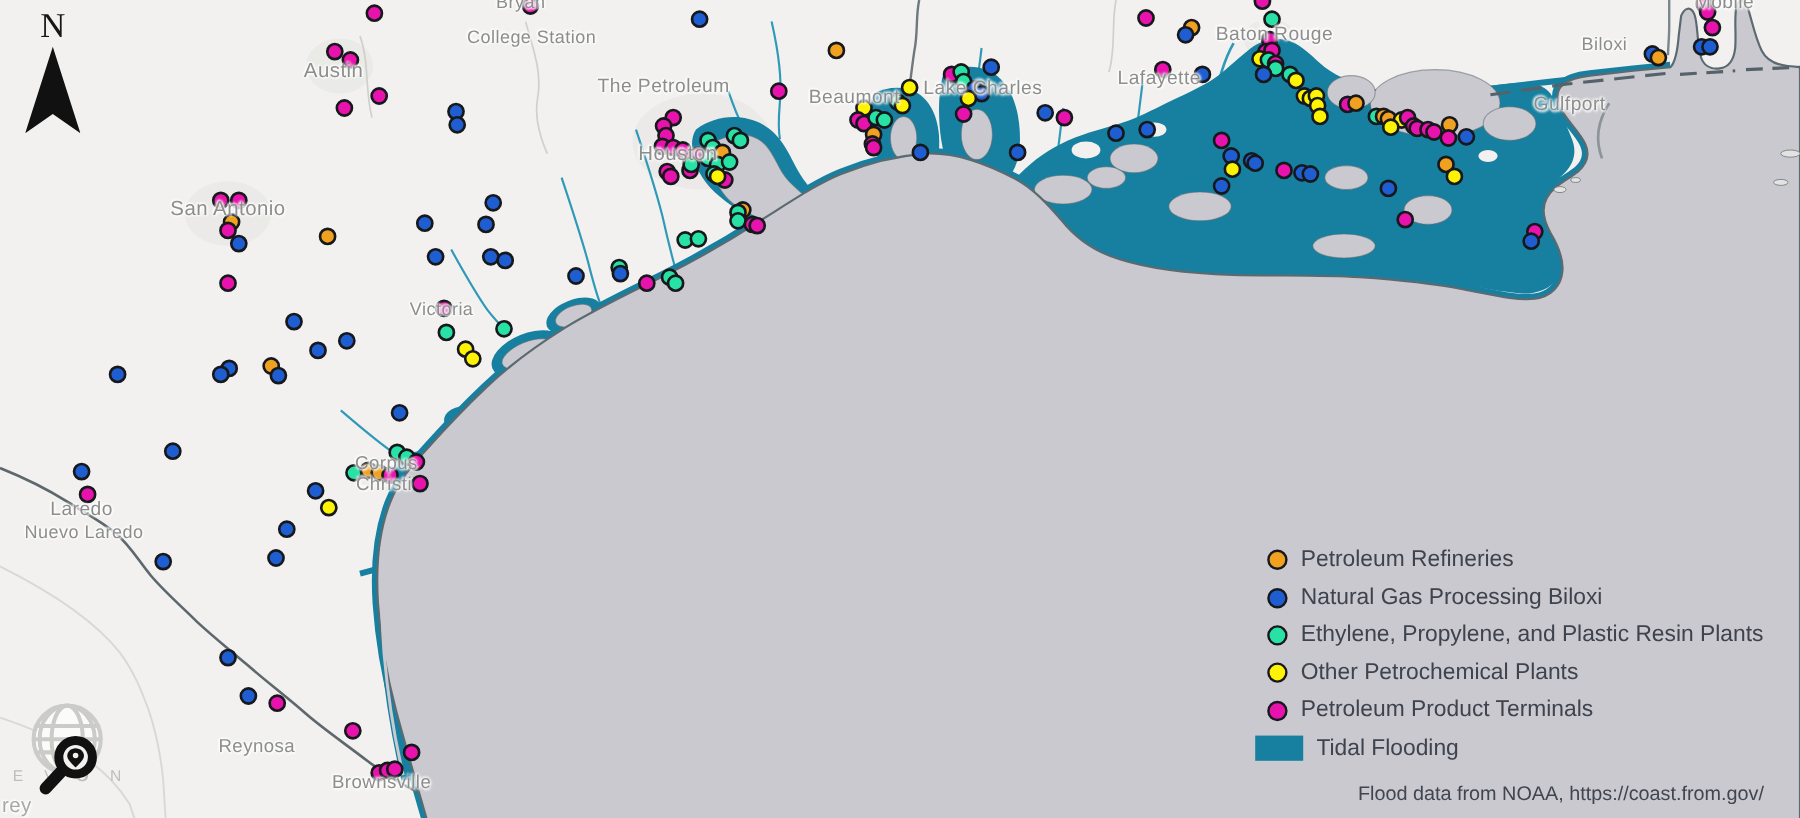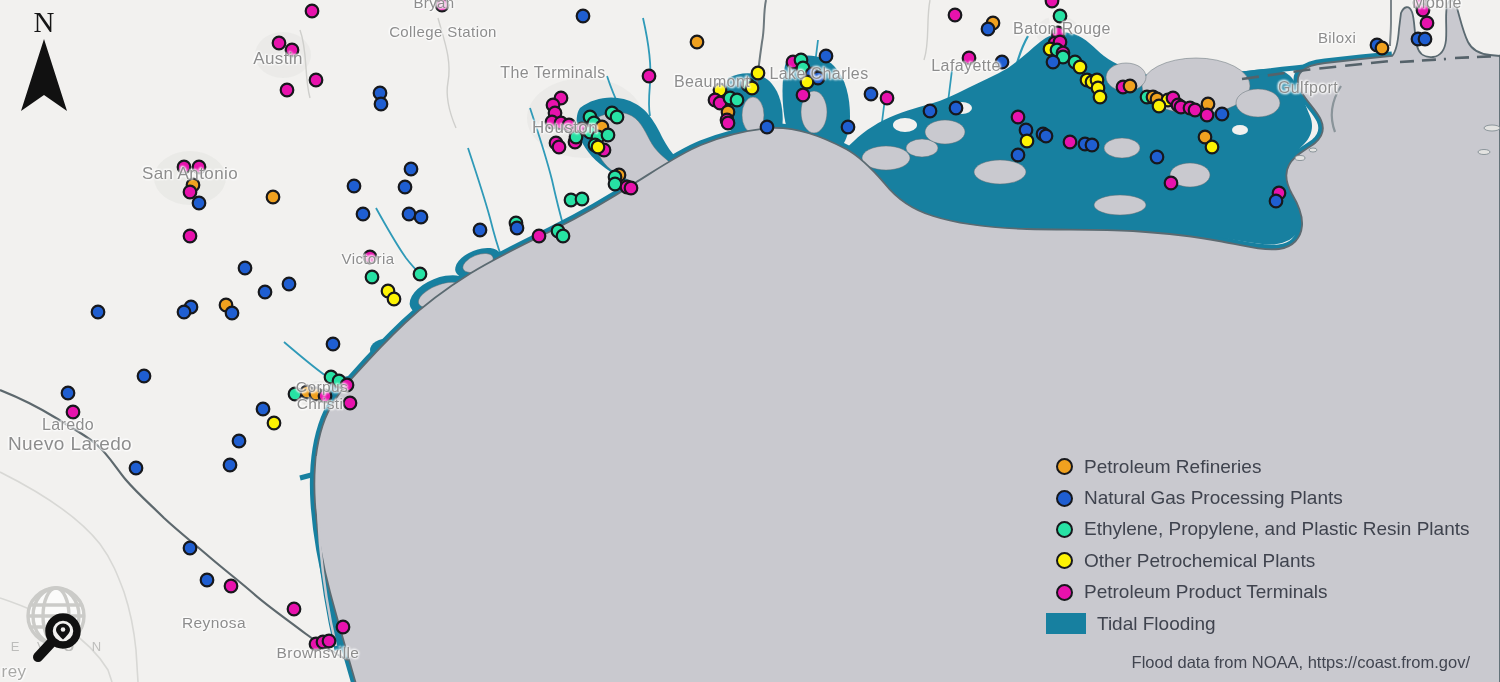--- a/index.html
+++ b/index.html
@@ -332,33 +332,33 @@
         <circle cx="1427" cy="23" r="6.3" fill="#e812ad" class="dot"></circle>
         <circle cx="1418" cy="39" r="6.3" fill="#1f5ed1" class="dot"></circle>
         <circle cx="1425" cy="39" r="6.3" fill="#1f5ed1" class="dot"></circle>
       </g>
   </svg>
 
   <div id="city-labels">
       <div class="city" style="left: 278px; top: 59px; font-size: 17px;">Austin</div>
       <div class="city" style="left: 434px; top: 2px; font-size: 15px;">Bryan</div>
       <div class="city" style="left: 443px; top: 15px; font-size: 15px; margin-top: 16px;">College Station</div>
-      <div class="city" style="left: 553px; top: 73px; font-size: 16px;">The Terminals</div>
+      <div class="city" style="left: 553px; top: 73px; font-size: 16px;">The Petroleum</div>
       <div class="city" style="left: 565px; top: 128px; font-size: 17px;">Houston</div>
       <div class="city" style="left: 190px; top: 174px; font-size: 17px;">San Antonio</div>
       <div class="city" style="left: 368px; top: 258px; font-size: 15px;">Victoria</div>
       <div class="city" style="left: 712px; top: 82px; font-size: 16px;">Beaumont</div>
       <div class="city" style="left: 819px; top: 74px; font-size: 16px; text-align: center;">Lake Charles</div>
       <div class="city" style="left: 966px; top: 66px; font-size: 16px;">Lafayette</div>
       <div class="city" style="left: 1062px; top: 29px; font-size: 16px;">Baton Rouge</div>
       <div class="city" style="left: 1308px; top: 48px; font-size: 16px; margin-top: 40px;">Gulfport</div>
       <div class="city" style="left: 1337px; top: 37px; font-size: 15px;">Biloxi</div>
       <div class="city" style="left: 1437px; top: 3px; font-size: 16px;">Mobile</div>
       <div class="city" style="left: 68px; top: 425px; font-size: 16px;">Laredo</div>
-      <div class="city" style="left: 70px; top: 444px; font-size: 19px;">Nuevo Laredo</div>
+      <div class="city" style="left: 70px; top: 444px; font-size: 15px;">Nuevo Laredo</div>
       <div class="city" style="left: 214px; top: 623px; font-size: 15.5px;">Reynosa</div>
       <div class="city" style="left: 308px; top: 653px; font-size: 15.5px; padding-left: 20px;">Brownsville</div>
       <div class="city" style="left: 322px; top: 387px; font-size: 15.5px;">Corpus</div>
       <div class="city" style="left: 320px; top: 404px; font-size: 15.5px;">Christi</div>
       <div class="city sp" style="left: 32px; top: 646px; font-size: 13px;">U E V O</div>
       <div class="city sp" style="left: 86px; top: 646px; font-size: 13px;">O N</div>
       <div class="city faint2" style="left: 14px; top: 672px; font-size: 17px;">rey</div>
     </div>
 
 
@@ -385,21 +385,21 @@
   </svg>
 
   <div class="legend">
     <div id="legend-items">
         <div class="lg-row">
           <span class="sw sw-dot" style="background: rgb(240, 161, 31);"></span>
           <span class="lg-label">Petroleum Refineries</span>
         </div>
         <div class="lg-row">
           <span class="sw sw-dot" style="background: rgb(31, 94, 209);"></span>
-          <span class="lg-label">Natural Gas Processing Plants</span>
+          <span class="lg-label">Natural Gas Processing Biloxi</span>
         </div>
         <div class="lg-row">
           <span class="sw sw-dot" style="background: rgb(39, 226, 164);"></span>
           <span class="lg-label">Ethylene, Propylene, and Plastic Resin Plants</span>
         </div>
         <div class="lg-row">
           <span class="sw sw-dot" style="background: rgb(253, 243, 3);"></span>
           <span class="lg-label">Other Petrochemical Plants</span>
         </div>
         <div class="lg-row">

